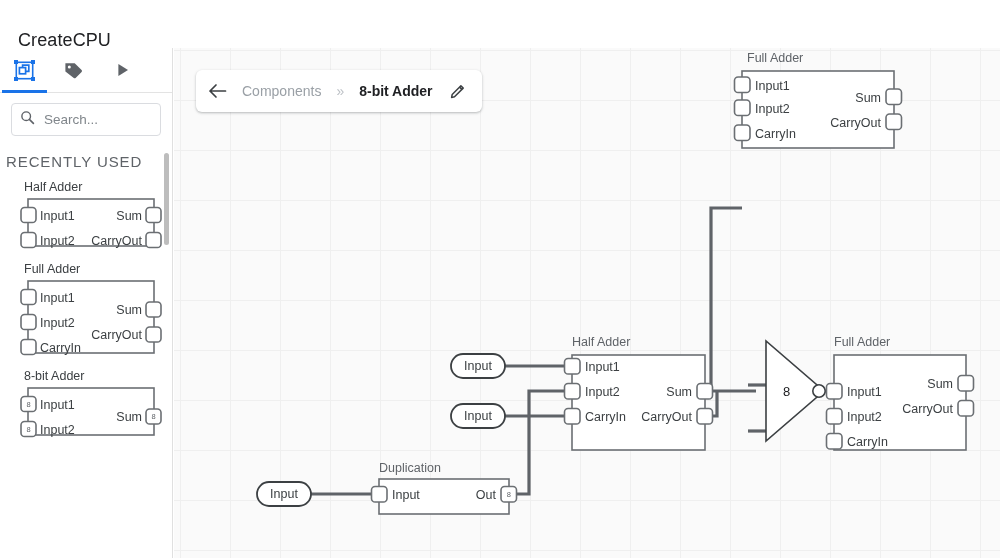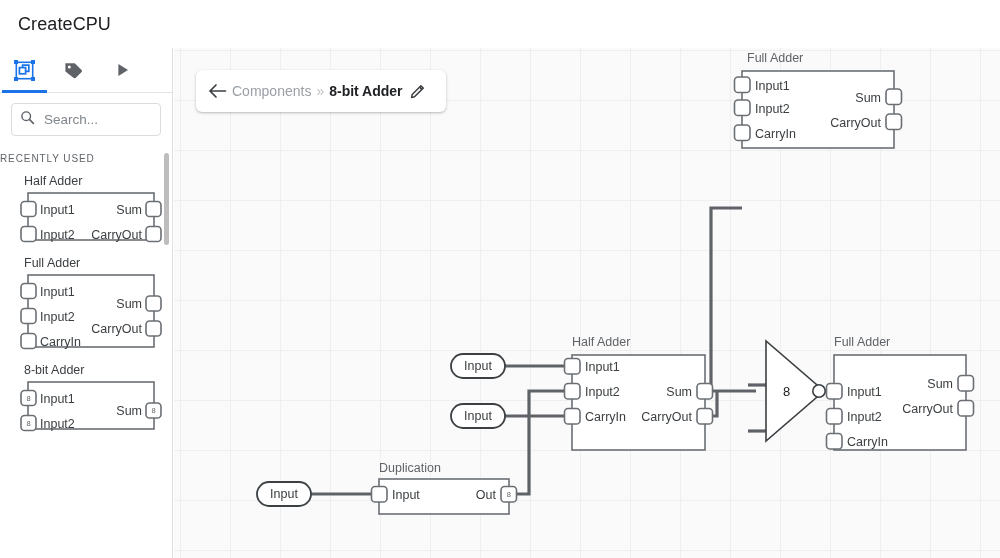--- a/index.html
+++ b/index.html
@@ -7,21 +7,21 @@
     margin: 0; padding: 0;
     width: 1000px; height: 558px;
     overflow: hidden;
     font-family: "Liberation Sans", sans-serif;
     background: #ffffff;
   }
   #app { position: relative; width: 1000px; height: 558px; background:#fff; }
 
   
   .titlebar {
-    position: absolute; left:0; top:0; width:1000px; height:48px;
+    position: absolute; left:0; top:16px; width:1000px; height:48px;
     background:#ffffff;
     display:flex; align-items:center;
   }
   .titlebar .app-title {
     margin-left: 18px;
     font-size: 18px;
     color: #202124;
     letter-spacing: .1px;
   }
 
@@ -55,22 +55,22 @@
     background:#fff;
   }
   .searchbox input {
     border:none; outline:none; flex:1; font-size:13.5px;
     color:#4c1d95; font-family:"Liberation Sans", sans-serif;
     margin-left:7px; background:transparent;
   }
   .searchbox input::placeholder { color:#80868b; }
 
   .section-label {
-    font-size:10px; color:#5f6368; letter-spacing:.9px;
-    padding: 17px 0 4px 0;
+    font-size:15px; color:#5f6368; letter-spacing:.9px;
+    padding: 17px 0 4px 6px;
   }
 
   .comp-list { position:relative; }
   .comp-entry { padding: 6px 0 6px 18px; cursor:grab; }
   .comp-entry .comp-title {
     font-size:12.5px; color:#3c4043; margin-left:6px; margin-bottom:1px;
   }
   .comp-svg { display:block; }
   .sb-thumb {
     position:absolute; right:3px; top:105px; width:5px; height:92px;
@@ -93,21 +93,21 @@
     background-position: 6px 2px;
   }
 
   
   .breadcrumb {
     position:absolute; left:22px; top:22px;
     height:42px; min-width:250px;
     background:#ffffff; border-radius:6px;
     box-shadow: 0 1px 3px rgba(60,64,67,.25), 0 1px 2px rgba(60,64,67,.12);
     display:flex; align-items:center; padding: 0 16px 0 12px;
-    gap:5px;
+    gap:15px;
   }
   .breadcrumb .bc-back { cursor:pointer; display:flex; align-items:center; }
   .bc-parent { font-size:14px; color:#9aa0a6; cursor:pointer; }
   .bc-sep { font-size:14px; color:#bdc1c6; }
   .bc-current { font-size:14px; color:#202124; font-weight:bold; }
   .bc-edit { cursor:pointer; display:flex; align-items:center; margin-left:2px;}
 
   .canvas-svg { position:absolute; left:0; top:0; }
 
   

